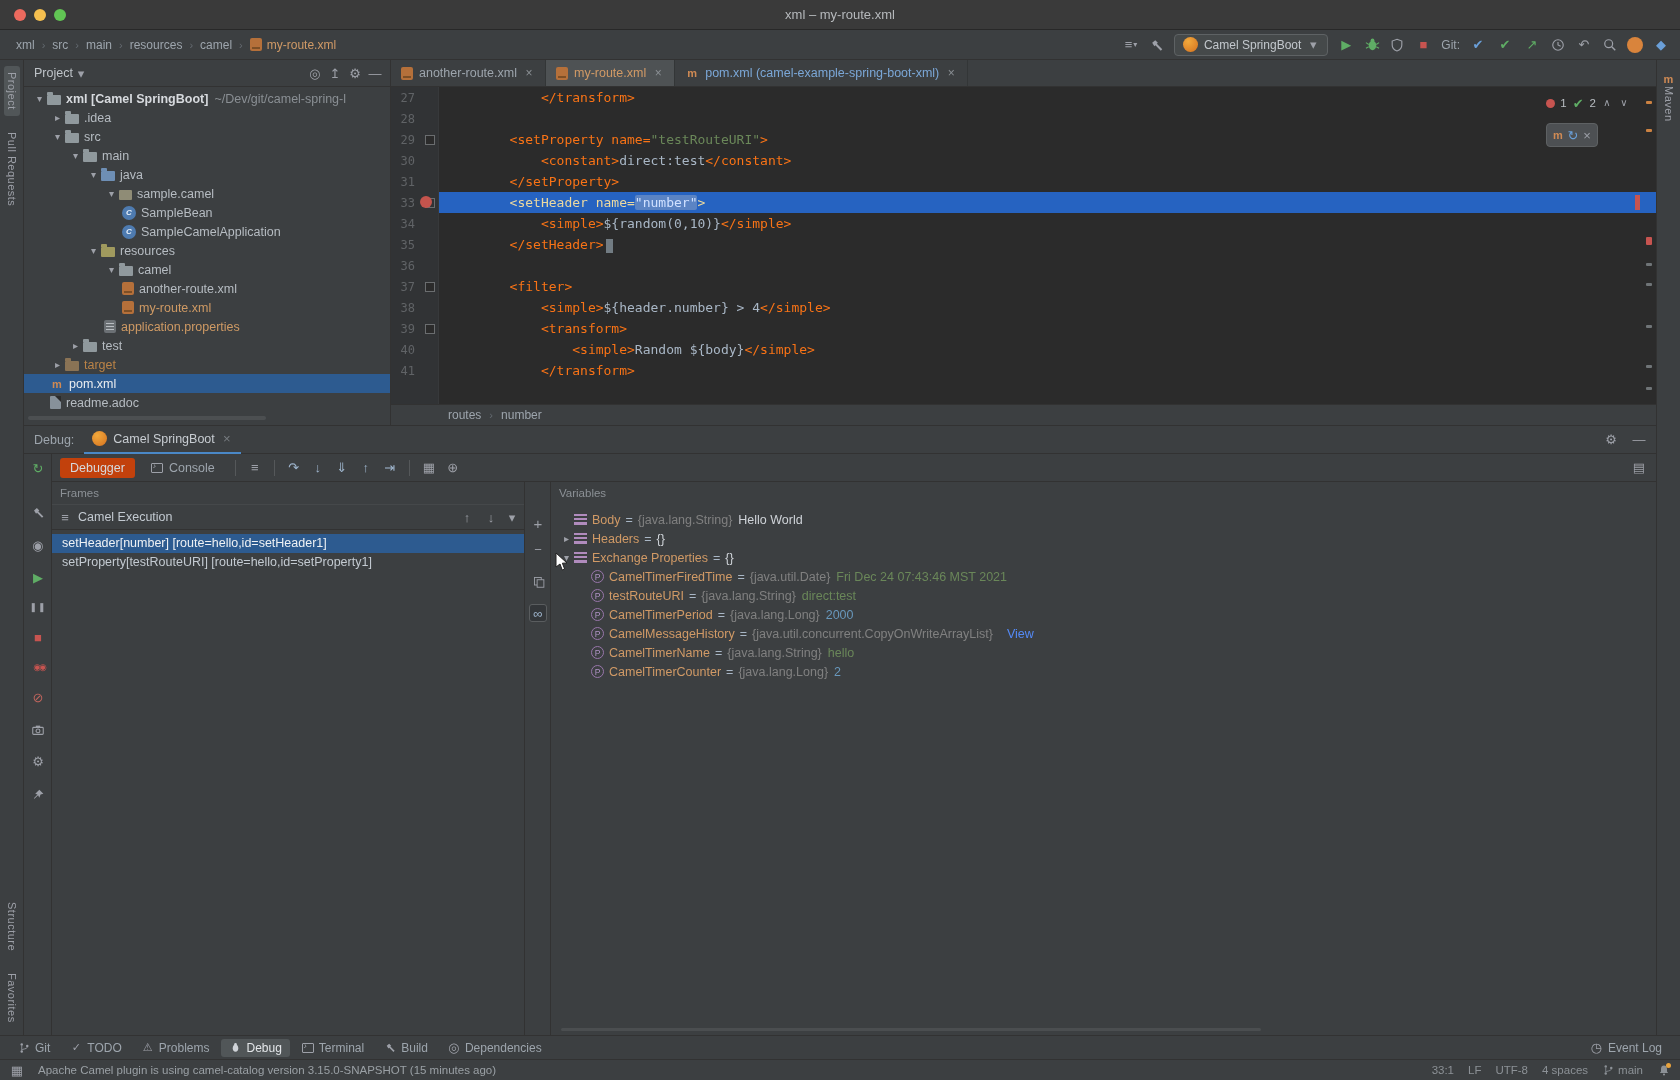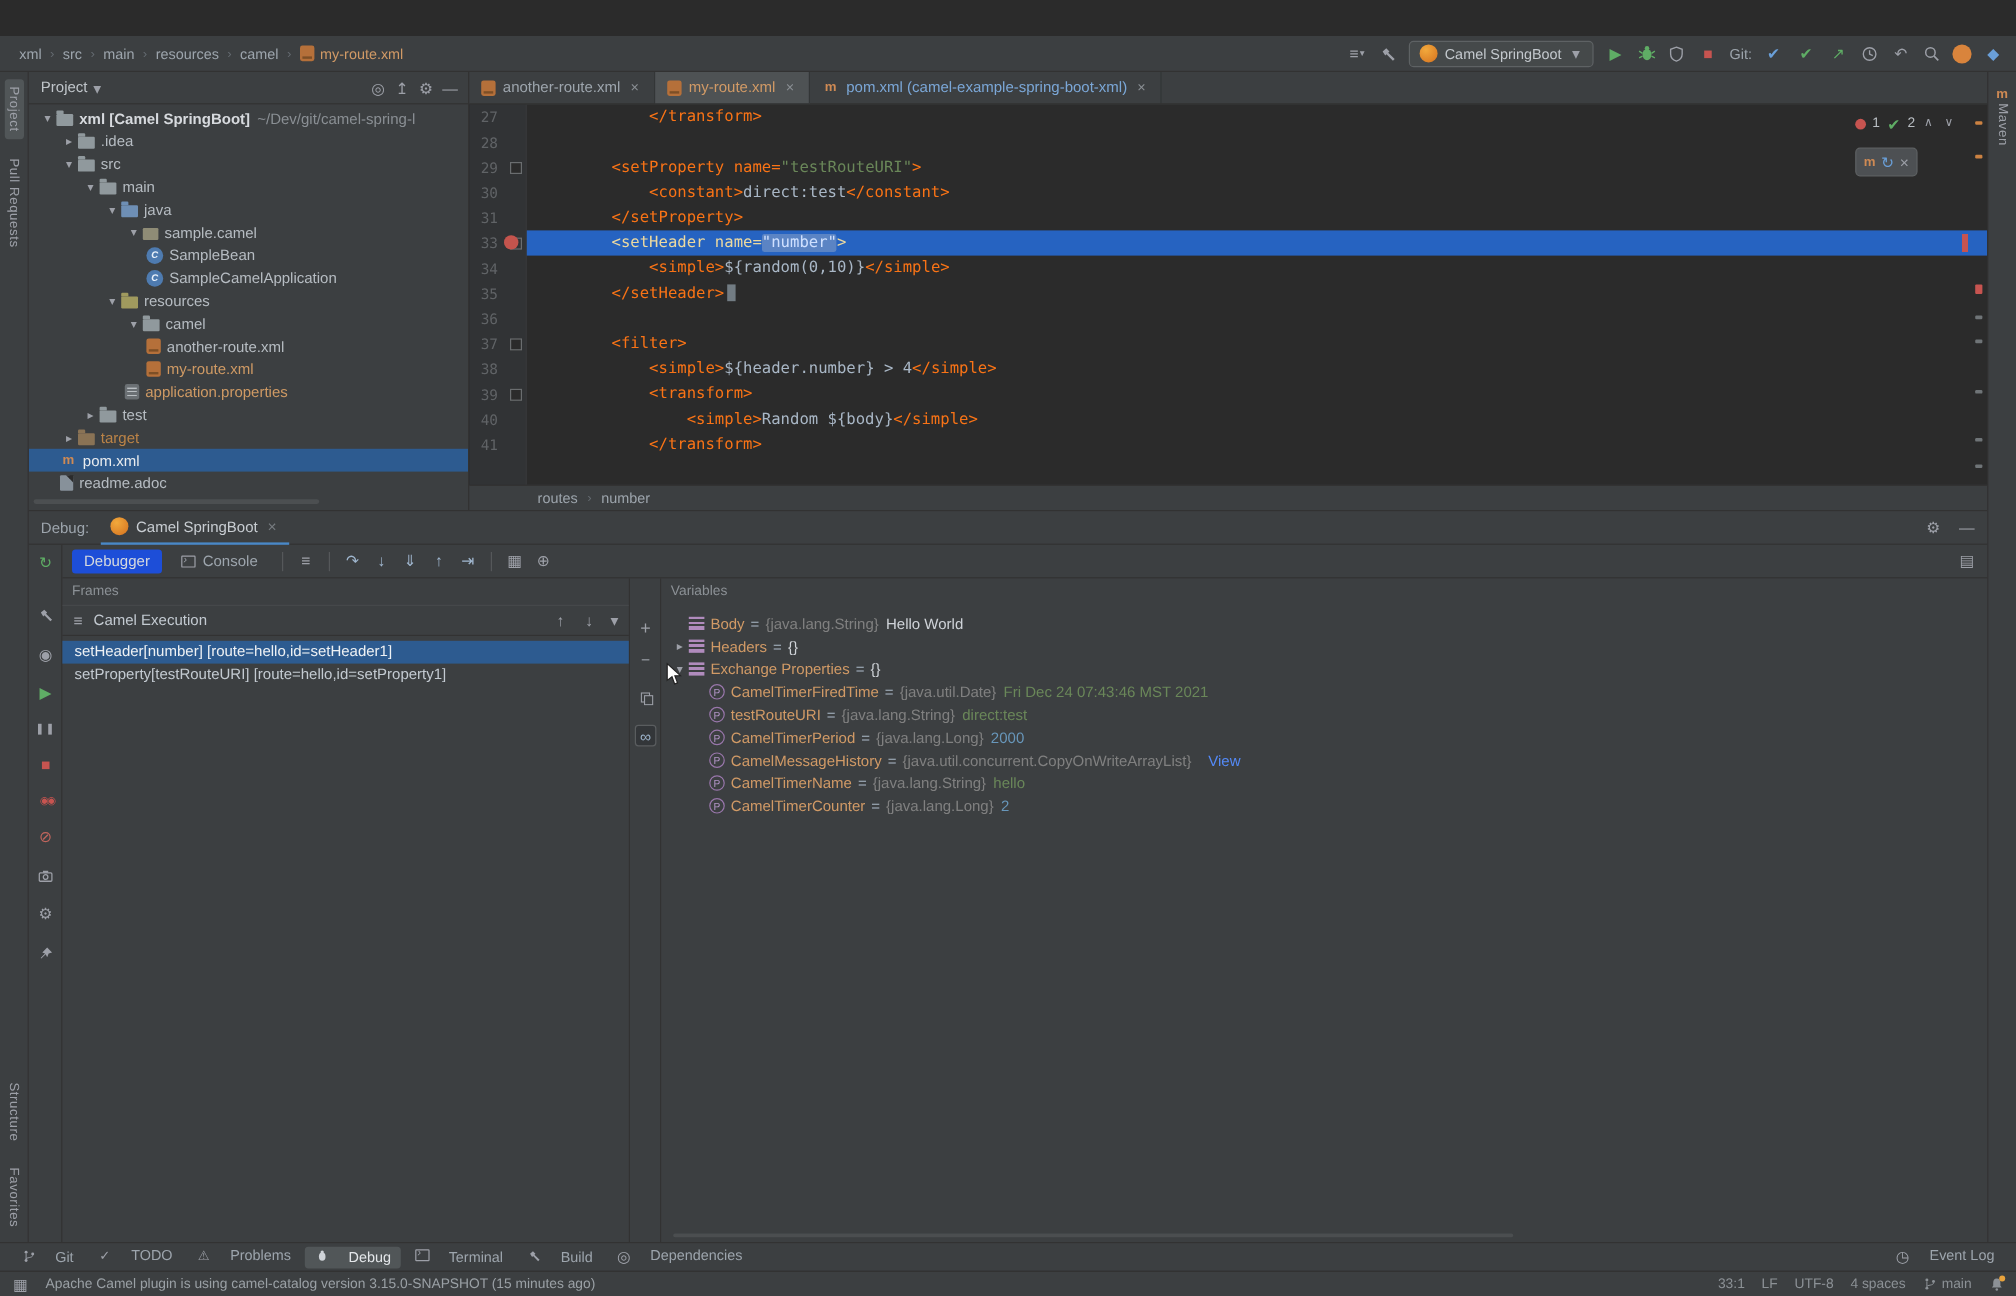--- a/index.html
+++ b/index.html
@@ -129,21 +129,21 @@
   .dpane{position:absolute;left:24px;top:425px;width:1632px;height:610px;background:#3c3f41;border-top:1px solid #323232}
   .dhead{height:28px;display:flex;align-items:center;padding:0 8px 0 10px;border-bottom:1px solid #323232}
   .dhead-lbl{font-size:12.5px;color:#9da5ad;margin-right:10px}
   .dtab{display:flex;align-items:center;gap:6px;height:28px;padding:0 8px;font-size:12.5px;color:#c8cdd2;border-bottom:2px solid #4a88c7}
   .dhead-icons{margin-left:auto;display:flex;gap:10px}
   .dbody{position:relative;height:581px}
   .dstrip{position:absolute;left:0;top:0;bottom:0;width:28px;border-right:1px solid #323232}
   .dstrip .gi{position:absolute;left:5px}
   .dtoolbar{position:absolute;left:28px;right:0;top:0;height:28px;border-bottom:1px solid #323232;display:flex;align-items:center;padding:0 8px;gap:6px}
   .dbgtab{display:flex;align-items:center;gap:6px;padding:3px 10px;border-radius:3px;font-size:12.5px;color:#9da5ad}
-  .dbgtab.sel{background:#1d4ed8;color:#d6dade}
+  .dbgtab.sel{background:#c2410c;color:#d6dade}
   .vsep{width:1px;height:16px;background:#55585a;margin:0 4px}
   .frames{position:absolute;left:28px;top:28px;width:473px;bottom:0;border-right:1px solid #323232}
   .pane-title{height:22px;display:flex;align-items:center;padding-left:8px;font-size:11.5px;color:#8c9196}
   .threadrow{height:26px;display:flex;align-items:center;gap:6px;padding:0 6px;border-top:1px solid #45484a;border-bottom:1px solid #323232;font-size:12.5px;color:#c3cad1}
   .threadrow .sp{flex:1}
   .flist{padding-top:4px}
   .frow{height:19px;line-height:19px;padding-left:10px;font-size:12.5px;color:#c3cad1;white-space:nowrap;overflow:hidden;cursor:default}
   .frow.sel{background:#2d5b90;color:#eef1f4}
   .dmid{position:absolute;left:501px;top:28px;width:26px;bottom:0;border-right:1px solid #323232}
   .dmid .gi{position:absolute;left:4px}
@@ -162,34 +162,42 @@
   .vtype{color:#808080;margin-right:6px}
   .vtype:empty{display:none;margin:0}
   .vv-plain{color:#cfd3d8}.vv-green{color:#6a8759}.vv-num{color:#6897bb}
   .vv-gray{color:#9aa0a6;overflow:hidden;text-overflow:ellipsis;flex:0 1 auto;min-width:0}
   .vlink{color:#548af7;margin-left:8px;margin-right:10px;flex:0 0 auto;cursor:pointer}
   .cursor{position:absolute;left:4px;top:70px;z-index:5}
   .vscrollthumb{position:absolute;bottom:4px;left:10px;width:700px;height:3px;background:#55585a;border-radius:2px;opacity:.6}
 
   
   .bbar{position:absolute;left:0;top:1035px;width:1680px;height:24px;background:#3c3f41;border-top:1px solid #323232;display:flex;align-items:center;padding:0 10px;gap:4px;font-size:12px;color:#9da5ad}
-  .bitem{display:flex;gap:16px;padding:2px 8px;border-radius:3px;cursor:default}
+  .bitem{display:flex;align-items:center;gap:5px;padding:2px 8px;border-radius:3px;cursor:default}
   .bitem.sel{background:#515658;color:#e3e6e9}
   .bbar .sp{flex:1}
   .sbar{position:absolute;left:0;top:1059px;width:1680px;height:21px;background:#3c3f41;border-top:1px solid #323232;display:flex;align-items:center;padding:0 10px;gap:14px;font-size:11.5px;color:#8c9196}
   .sbar .msg{color:#9aa0a5}
   .sbar .sp{flex:1}
   .sb-item{display:flex;align-items:center;gap:4px;cursor:default}
   .belldot{position:absolute;right:-1px;top:-1px;width:5px;height:5px;border-radius:50%;background:#e8a33d}
 </style>
 </head>
 <body>
 
 <div class="win">
 
+  <div class="titlebar">
+    <div class="tl">
+      <i class="tl-close"></i>
+      <i class="tl-min"></i>
+      <i class="tl-max"></i>
+    </div>
+    <span class="wtitle">xml – my-route.xml</span>
+  </div>
 
   <div class="toolbar">
     <div class="crumbs">
       <span>xml</span>
         <span class="csep">›</span>
       <span>src</span>
         <span class="csep">›</span>
       <span>main</span>
         <span class="csep">›</span>
       <span>resources</span>

